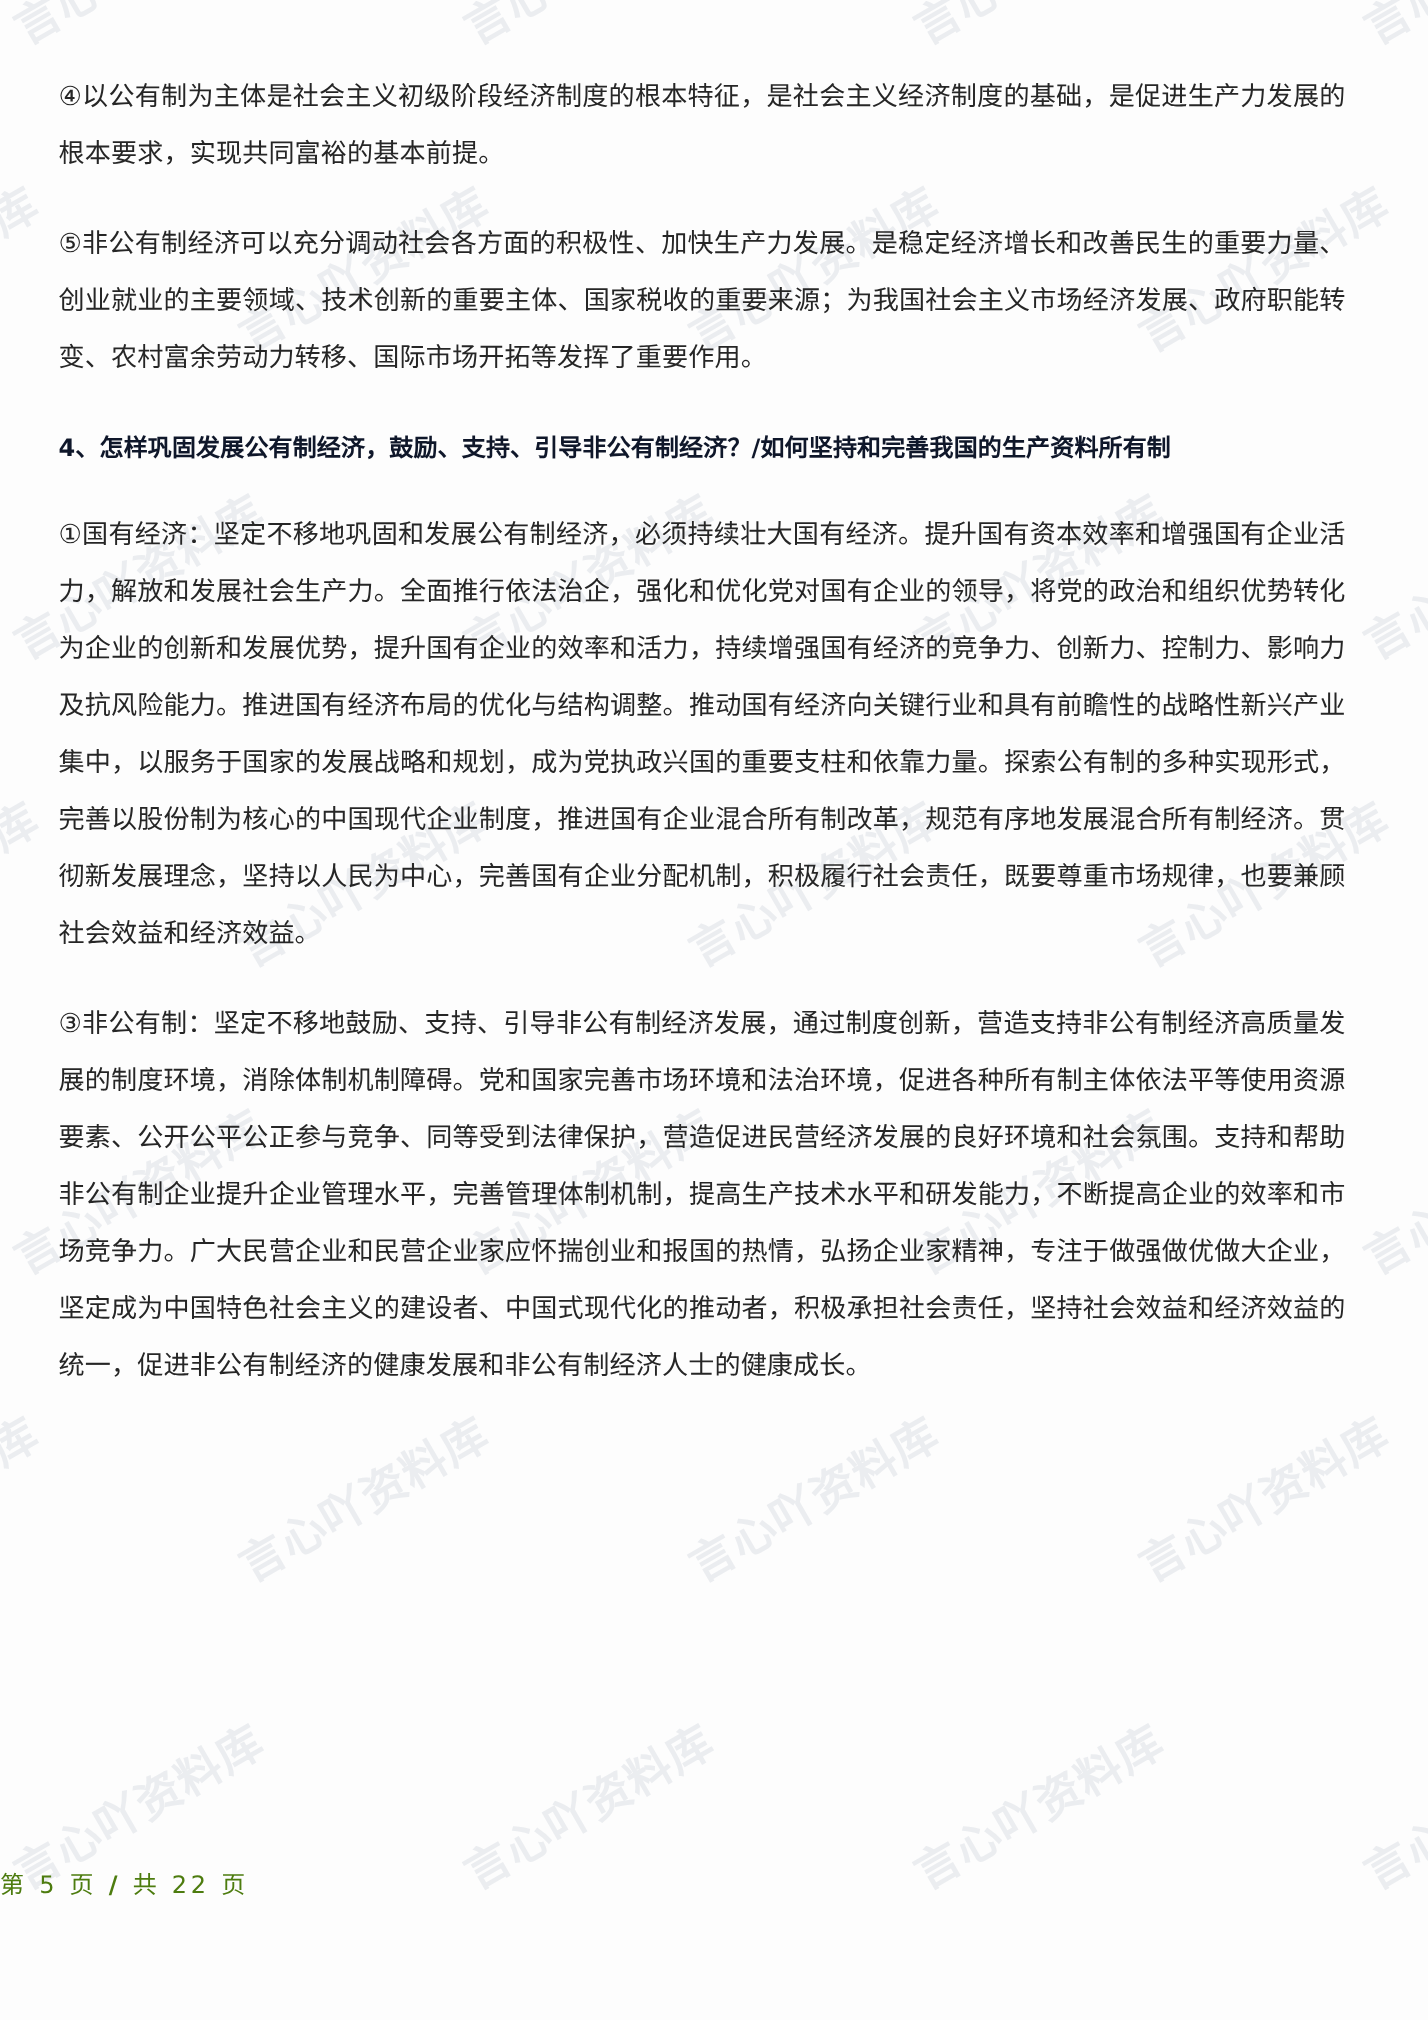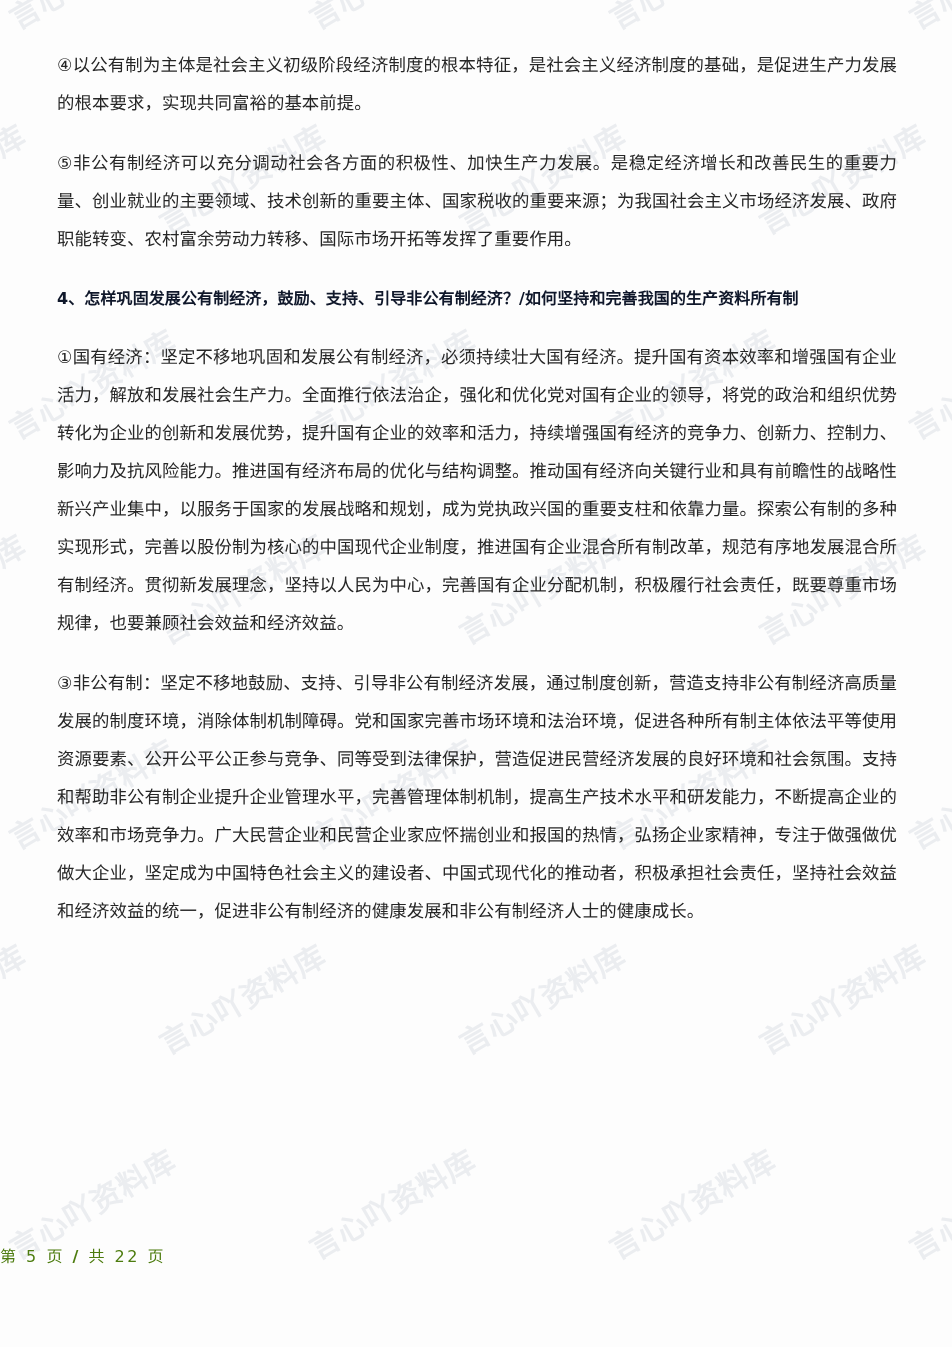--- a/index.html
+++ b/index.html
@@ -38,21 +38,21 @@
     white-space: nowrap;
     transform: rotate(-30deg);
     transform-origin: left top;
     user-select: none;
   }
 
   
   .content {
     position: relative;
     z-index: 2;
-    padding: 46px 55px 0 57px;
+    padding: 46px 55px 0 39px;
   }
   p.para {
     margin: 0 0 22px 0;
     font-family: "DejaVu Sans", sans-serif;
     font-size: 17.4px;
     line-height: 38px;
     color: #262626;
     text-align: justify;
     text-justify: inter-ideograph;
     letter-spacing: 0.1px;

